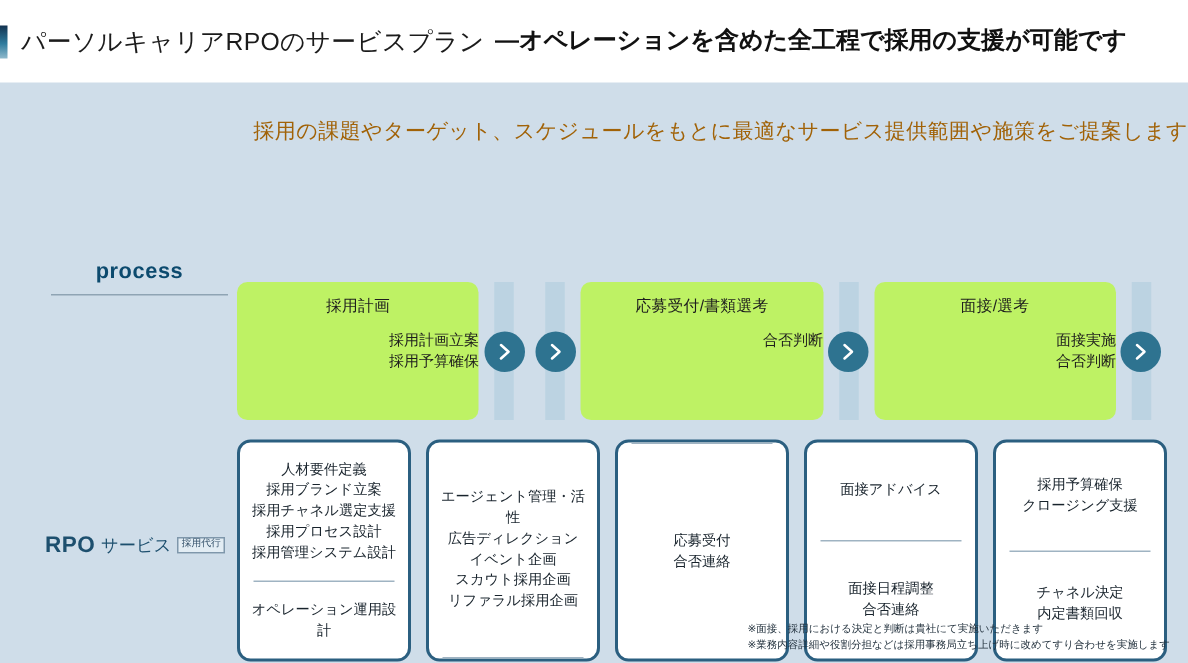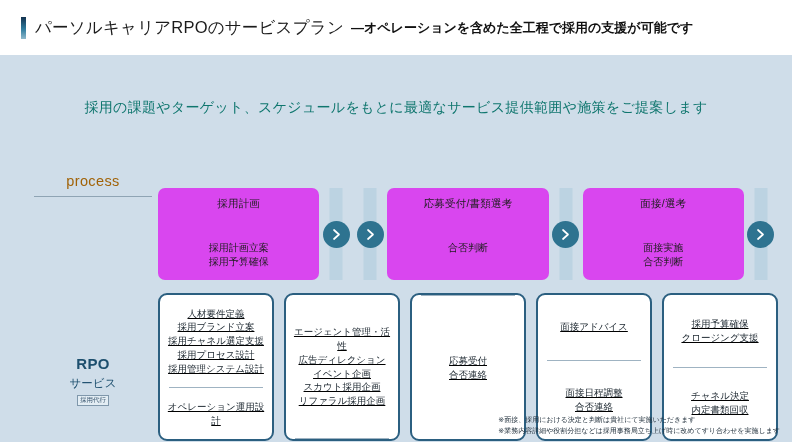--- a/index.html
+++ b/index.html
@@ -12,90 +12,90 @@
     overflow: hidden;
     position: relative;
   }
 
   
   .header {
     height: 55px;
     background: #ffffff;
     display: flex;
     align-items: center;
-    padding-left: 21px;
+    padding-left: 0;
   }
   .accent-bar {
     width: 5px;
     height: 22px;
     background: linear-gradient(180deg, #13324f 0%, #2f7c9e 55%, #8fb9cc 100%);
     margin-right: 9px;
     flex: none;
   }
   .title-main {
     font-size: 16.5px;
     color: #1b1b1b;
     letter-spacing: .2px;
     white-space: nowrap;
   }
   .title-sub {
-    font-size: 13px;
+    font-size: 16px;
     font-weight: bold;
     color: #111111;
     margin-left: 7px;
     white-space: nowrap;
   }
 
   
   .panel {
     position: absolute;
     top: 55px;
     left: 0;
     width: 792px;
     height: 387px;
     background: #cfdde9;
   }
 
   .subtitle {
-    text-align: center;
+    text-align: right;
     font-size: 14px;
-    color: #0f766e;
-    padding-top: 44px;
+    color: #a16207;
+    padding-top: 24px;
     letter-spacing: .3px;
   }
 
   
   .rail-process {
     position: absolute;
     left: 34px;
     top: 118px;
     width: 118px;
     text-align: center;
   }
   .rail-process .txt {
     font-size: 14.5px;
-    color: #a16207;
+    color: #0c4a6e;
     letter-spacing: .4px;
+    font-weight: bold;
   }
   .rail-rule {
     margin-top: 7px;
     height: 1px;
     background: #8fa4b4;
     width: 100%;
   }
 
   .rail-rpo {
     position: absolute;
     left: 30px;
     top: 300px;
     width: 126px;
     display: flex;
     align-items: center;
     gap: 4px;
-    flex-direction: column;
   }
   .rpo-strong {
     font-size: 15px;
     font-weight: bold;
     color: #1d4f6e;
     letter-spacing: .3px;
   }
   .rpo-word {
     font-size: 11.5px;
     font-weight: normal;
@@ -116,38 +116,39 @@
     position: absolute;
     top: 133px;
     left: 158px;
     width: 620px;
     height: 92px;
     display: flex;
     align-items: stretch;
   }
   .p-card {
     flex: 1 1 0;
-    background: #d946ef;
+    background: #bef264;
     border-radius: 7px;
     padding-top: 9px;
     text-align: center;
     position: relative;
   }
   .p-head {
     font-size: 10.5px;
     color: #1d1d1d;
     letter-spacing: .2px;
     white-space: nowrap;
   }
   .p-body {
-    margin-top: 30px;
+    margin-top: 10px;
     font-size: 10px;
     color: #1d1d1d;
     line-height: 1.35;
     white-space: pre-line;
+    text-align: right;
   }
   .connector {
     flex: none;
     width: 34px;
     position: relative;
     display: flex;
     align-items: center;
     justify-content: center;
   }
   .connector .bar {
@@ -172,21 +173,20 @@
 
   
   .service-row {
     position: absolute;
     top: 238px;
     left: 158px;
     width: 620px;
     height: 148px;
     display: flex;
     gap: 10px;
-    text-decoration: underline;
   }
   .s-box {
     flex: 1 1 0;
     background: #ffffff;
     border: 2px solid #2b5f80;
     border-radius: 9px;
     display: flex;
     flex-direction: column;
     padding: 0 7px;
   }

